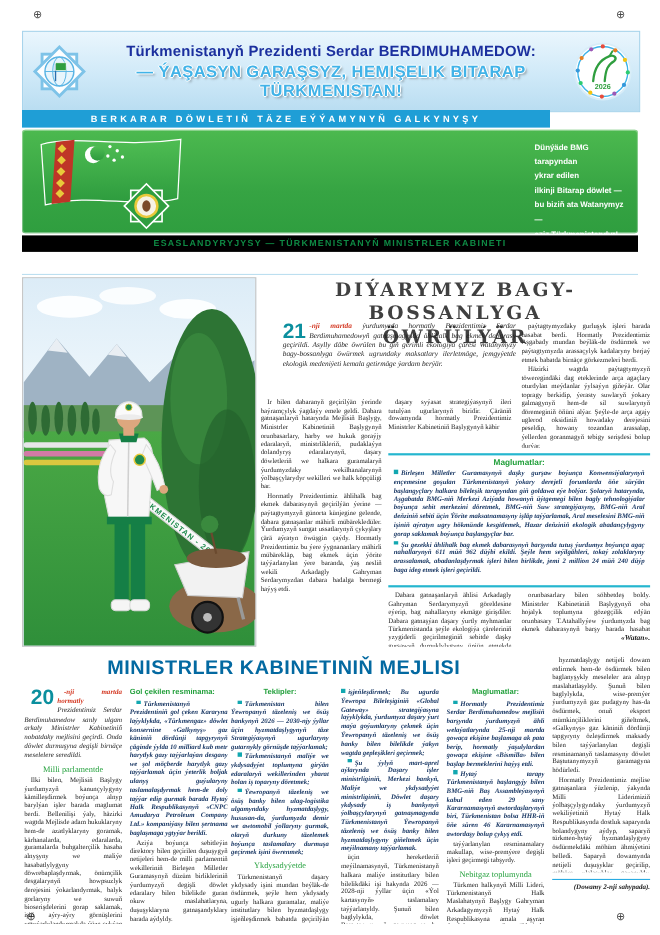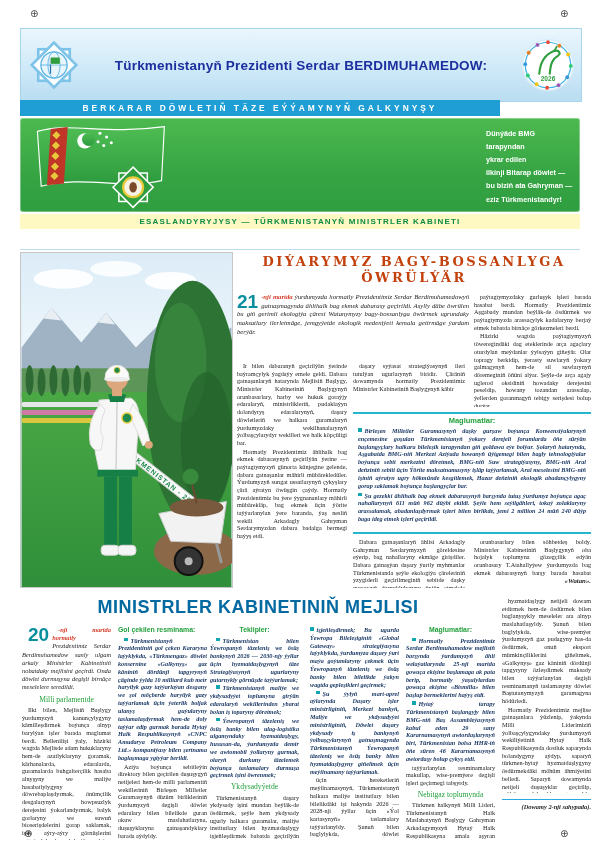--- a/index.html
+++ b/index.html
@@ -27,44 +27,44 @@
             background:linear-gradient(180deg,#4cb94f 0%,#36a443 60%,#2f9e3f 100%);
             border-radius:3px;box-shadow:inset 0 0 0 1px rgba(255,255,255,.35);}
   .mh-flag{position:absolute;left:4px;top:2px;}
   .mh-title{position:absolute;left:135px;top:6px;width:350px;text-align:center;
             font-family:"Liberation Sans",sans-serif;font-weight:bold;font-size:72px;line-height:84px;
             letter-spacing:13px;color:#fdfefe;text-shadow:2px 3px 3px rgba(0,70,20,.45);}
   .mh-slogan{position:absolute;right:6px;top:9px;width:88px;color:#fff;
              font-family:"Liberation Sans",sans-serif;font-weight:bold;font-size:7.2px;
              line-height:1.82;white-space:pre-line;}
 
-  .strip2{position:absolute;left:20px;top:214px;width:560px;height:15px;background:#fef9c3;
+  .strip2{position:absolute;left:20px;top:214px;width:560px;height:15px;background:#000000;
           color:#0e8a44;font-family:"Liberation Sans",sans-serif;font-weight:bold;font-size:8px;
           letter-spacing:1.2px;text-align:center;line-height:15px;}
 
   .dateline{position:absolute;left:20px;top:230px;width:560px;height:19px;text-align:center;
             font-weight:bold;font-size:9.5px;color:#1e9e3e;line-height:19px;}
   .dateline .orn{color:#29abe2;font-size:9px;margin:0 10px;font-family:"DejaVu Sans",sans-serif;}
   .dateline .issue{margin-right:14px;}
   .dl-rule{position:absolute;top:9px;height:0;border-top:1px solid #8a8a8a;width:96px;}
   .dl-rule.l{left:2px}.dl-rule.r{right:2px}
   .content-rule{position:absolute;left:20px;top:249px;width:560px;border-top:1px solid #bcdff0;}
 
   
   .photo{position:absolute;left:20px;top:252px;width:213px;height:336px;border:1px solid #c7c7c7;
          box-sizing:border-box;background:#dfeef7;}
 
   
   .a1-headline{position:absolute;left:237px;top:254px;width:354px;text-align:center;
-               font-family:"DejaVu Serif",serif;font-weight:bold;font-size:13px;line-height:1.25;
-               letter-spacing:2.5px;color:#c2410c;}
+               font-family:"DejaVu Serif",serif;font-weight:bold;font-size:17px;line-height:1.25;
+               letter-spacing:2.5px;color:#404040;}
   .body{font-size:6.2px;line-height:1.24;text-align:justify;color:#1b1b1b;overflow:hidden;position:absolute;}
   .body p{margin:0 0 1px;text-indent:6px;}
   .lead{left:237px;top:293px;width:232px;height:66px;font-style:italic;font-size:6.7px;line-height:1.3;}
-  .lead p{text-indent:0;}
+  .lead p{text-indent:0;margin-left:20px;}
   .dropcap{float:left;font-family:"Liberation Sans",sans-serif;font-weight:bold;font-size:19px;
            line-height:.85;color:#0b8f9e;margin:1px 3px 0 0;font-style:normal;}
   .lead-red{color:#d43b26;font-weight:bold;}
   .a1-col1{left:237px;top:362px;width:110px;height:226px;}
   .a1-col2t{left:353px;top:362px;width:112px;height:46px;}
   .a1-box{position:absolute;left:353px;top:412px;width:238px;height:122px;box-sizing:border-box;
           border-top:2px solid #25b6cf;border-bottom:2px solid #25b6cf;padding:2px 5px;overflow:hidden;}
   .a1-box h4{margin:0 0 2px;text-align:center;font-family:"Liberation Sans",sans-serif;
              font-weight:bold;font-size:7.5px;color:#23a03c;}
   .doc{font-style:italic;font-weight:bold;color:#1c3a66;font-size:6.2px;line-height:1.26;
@@ -111,20 +111,21 @@
         <rect x="14" y="14" width="36" height="36" fill="#fdfeff" stroke="#7ec3e8" stroke-width="3" transform="rotate(45 32 32)"></rect>
         <circle cx="32" cy="32" r="15" fill="#e8f5fc" stroke="#5ab4e4" stroke-width="1.5"></circle>
         <ellipse cx="32" cy="32" rx="7" ry="15" fill="none" stroke="#5ab4e4" stroke-width="1"></ellipse>
         <line x1="17" y1="32" x2="47" y2="32" stroke="#5ab4e4" stroke-width="1"></line>
         <line x1="28" y1="24" x2="28" y2="42" stroke="#2a6fae" stroke-width="1.4"></line>
         <rect x="28" y="23" width="11" height="8" fill="#2f9e3f" stroke="#ffffff" stroke-width=".6"></rect>
       </svg>
     </div>
     <div class="banner-text">
       <div class="b1">Türkmenistanyň Prezidenti Serdar BERDIMUHAMEDOW:</div>
+      <div class="b2">— ÝAŞASYN GARAŞSYZ, HEMIŞELIK BITARAP TÜRKMENISTAN!</div>
     </div>
     <div class="logo-box">
       <svg width="56" height="56" viewBox="0 0 64 64">
         <circle cx="32" cy="32" r="29" fill="#ffffff" stroke="#d8edf8" stroke-width="2"></circle>
         <circle cx="32" cy="32" r="26" fill="none" stroke="#3db3e8" stroke-width="1.4"></circle>
         <g>
           <circle cx="32" cy="6" r="2.2" fill="#e74c3c"></circle>
             <circle cx="45" cy="10" r="2.2" fill="#e67e22"></circle>
           <circle cx="55" cy="20" r="2.2" fill="#f1c40f"></circle>
             <circle cx="58" cy="33" r="2.2" fill="#2ecc71"></circle>
@@ -176,21 +177,21 @@
         <rect x="96" y="56" width="30" height="30" fill="#2f9e3f" stroke="#ffffff" stroke-width="1.6"></rect>
         <rect x="96" y="56" width="30" height="30" fill="#2f9e3f" stroke="#ffffff" stroke-width="1.6" transform="rotate(45 111 71)"></rect>
         <circle cx="111" cy="71" r="10.5" fill="#f6f2e4" stroke="#e8c93a" stroke-width="2.4"></circle>
         <ellipse cx="111" cy="71" rx="4" ry="5.5" fill="#7a4a2a"></ellipse>
       </g>
     </svg>
     <div class="mh-slogan">Dünýäde BMG
 tarapyndan
 ykrar edilen
 ilkinji Bitarap döwlet —
-bu biziň ata Gahryman —
+bu biziň ata Watanymyz —
 eziz Türkmenistandyr!</div>
   </div>
 
   <div class="strip2">ESASLANDYRYJYSY — TÜRKMENISTANYŇ MINISTRLER KABINETI</div>
 
   <div class="content-rule"></div>
 
   <svg class="photo" viewBox="0 0 211 336">
     <defs>
       <linearGradient id="skyg" x1="0" y1="0" x2="0" y2="1">

